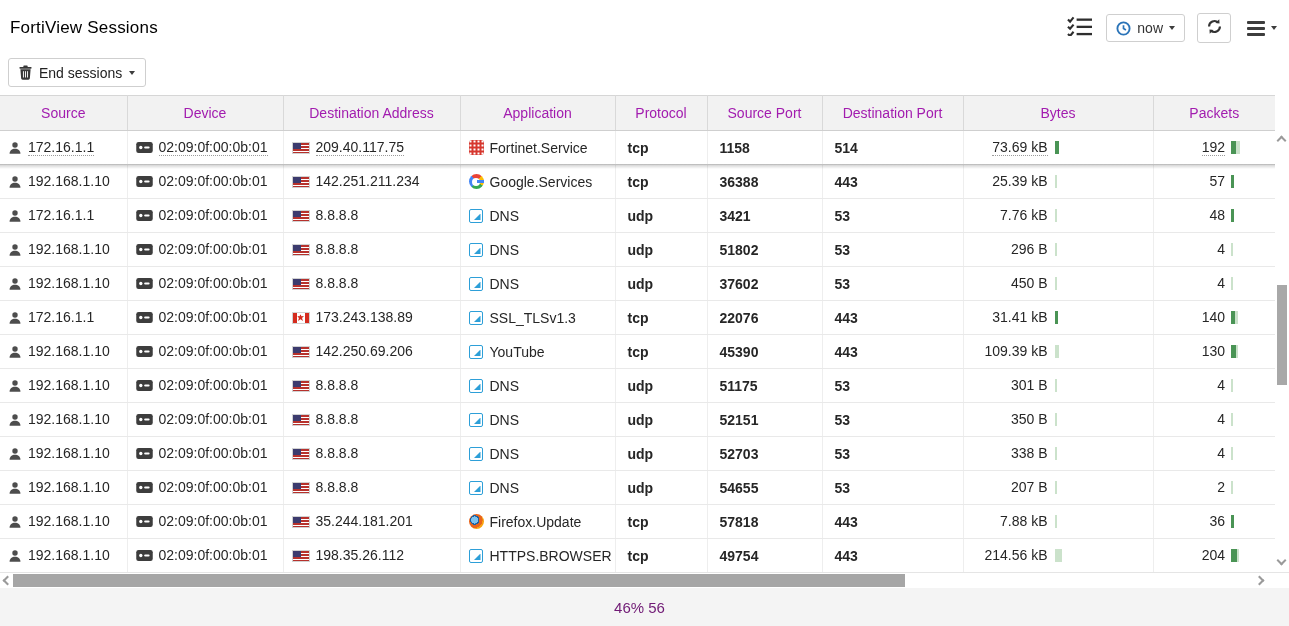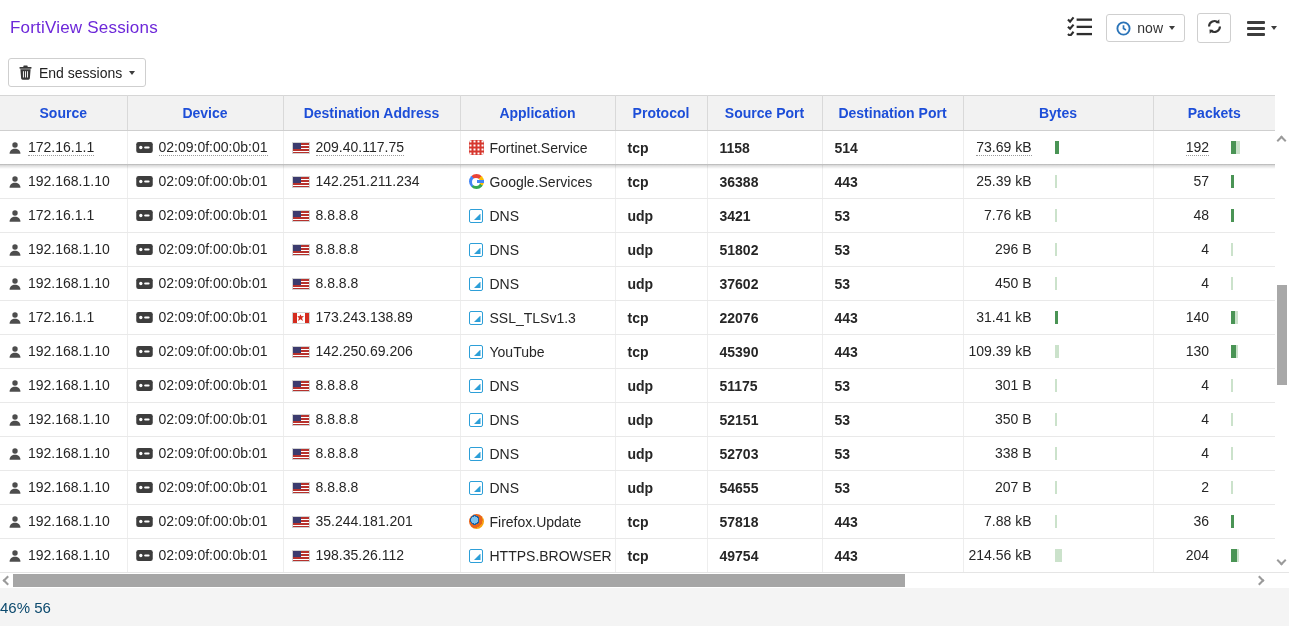--- a/index.html
+++ b/index.html
@@ -1,21 +1,21 @@
 <!DOCTYPE html>
 <html><head>
 <meta charset="utf-8">
 <style>
   * { box-sizing: border-box; margin: 0; padding: 0; }
   html,body { width:1289px; height:626px; overflow:hidden; background:#fff;
               font-family:"Liberation Sans","DejaVu Sans",sans-serif; }
 
   
   .titlebar { height:56px; display:flex; align-items:center; justify-content:space-between; padding:0 12px 0 10px; }
-  .page-title { font-size:17px; color:#6d28d9; letter-spacing:.2px; }
+  .page-title { font-size:17px; color:#000000; letter-spacing:.2px; }
   .title-controls { display:flex; align-items:center; }
   .icon-btn { display:flex; align-items:center; cursor:pointer; margin-left:10px; }
   .time-btn { display:flex; align-items:center; gap:6px; border:1px solid #cfcfcf; border-radius:3px;
               background:#fff; height:28px; padding:0 9px; margin-left:14px; font-size:14px; color:#333; cursor:pointer; }
   .refresh-btn { width:34px; height:30px; border:1px solid #cfcfcf; border-radius:3px; background:#fff;
                  display:flex; align-items:center; justify-content:center; margin-left:12px; cursor:pointer; }
   .menu-btn { display:flex; align-items:center; gap:6px; margin-left:16px; cursor:pointer; }
   .menu-bars { display:flex; flex-direction:column; gap:3px; }
   .menu-bars span { width:18px; height:3px; background:#3d3d3d; border-radius:1px; }
   .caret { width:0; height:0; border-left:4px solid transparent; border-right:4px solid transparent; border-top:5px solid #3d3d3d; }
@@ -33,30 +33,30 @@
   .searchbar input::placeholder { color:#9d9d9d; }
   .search-go { width:28px; height:100%; border:none; border-left:1px solid #d4d4d4; background:#fff;
                display:flex; align-items:center; justify-content:center; cursor:pointer; }
 
   
   .tablewrap { position:relative; height:477px; overflow:hidden; }
   table { border-collapse:collapse; table-layout:fixed; width:1275px; }
   col.c1{width:127px} col.c2{width:156px} col.c3{width:177px} col.c4{width:155px} col.c5{width:92px}
   col.c6{width:115px} col.c7{width:141px} col.c8{width:190px} col.c9{width:122px}
   thead th { height:35px; background:#f2f2f2; border-top:1px solid #d6d6d6; border-bottom:1px solid #cfcfcf;
-             border-right:1px solid #d9d9d9; font-weight:bold; font-size:14px; color:#1d4ed8; text-align:center; }
+             border-right:1px solid #d9d9d9; font-weight:normal; font-size:14px; color:#a21caf; text-align:center; }
   thead th:last-child { border-right:none; }
   tbody td { height:34px; border-bottom:1px solid #e9e9e9; border-right:1px solid #eeeeee;
              font-size:14px; color:#262626; background:#fff; }
   tbody td:last-child { border-right:none; }
   .cell { padding-left:8px; }
   td .cellflex { display:flex; align-items:center; gap:6px; }
   .c-proto, .c-port { padding-left:12px;font-weight:bold; }
   .c-num { padding:0 10px 0 0; }
-  .c-num .cellflex { justify-content:flex-end; gap:16px; }
+  .c-num .cellflex { justify-content:flex-end; gap:0; }
   .c-num .val { flex:1; text-align:right; }
   .barzone { display:flex; align-items:center; height:13px; }
   .bz-bytes { width:95px; padding-left:7px; flex:none; }
   .bz-packets { width:40px; padding-left:6px; flex:none; }
   .seg { display:block; height:13px; }
   .u { display:inline-block; border-bottom:1px dotted transparent; line-height:16px; }
   tr.hovered .u { border-bottom-color:#9b9b9b; }
   .row-shadow { position:absolute; left:0; right:14px; top:69px; height:5px; pointer-events:none;
                 background:linear-gradient(rgba(0,0,0,.20), rgba(0,0,0,0)); }
 
@@ -91,22 +91,22 @@
   .vthumb { position:absolute; left:2px; top:154px; width:10px; height:100px; background:#a8a8a8; }
   .chev { width:7px; height:7px; border-right:2px solid #9a9a9a; border-bottom:2px solid #9a9a9a; display:block; }
   .chev.up { transform:rotate(-135deg); position:absolute; left:3px; top:6px; }
   .chev.down { transform:rotate(45deg); position:absolute; left:3px; bottom:8px; }
   .hscroll { position:relative; height:16px; background:#fff; border-top:1px solid #e5e5e5; }
   .hthumb { position:absolute; left:13px; top:1px; bottom:1px; width:892px; background:#a6a6a6; }
   .chev.left { transform:rotate(135deg); position:absolute; left:4px; top:4px; }
   .chev.right { transform:rotate(-45deg); position:absolute; right:26px; top:4px; }
 
   
-  .footer { height:38px; background:#f4f4f4; display:flex; align-items:center; justify-content:flex-start;
-            padding-right:10px; font-size:15px; color:#0c4a6e; }
+  .footer { height:38px; background:#f4f4f4; display:flex; align-items:center; justify-content:center;
+            padding-right:10px; font-size:15px; color:#701a75; }
 </style>
 </head>
 <body>
 
 <div class="app">
 
   <div class="titlebar">
     <div class="page-title">FortiView Sessions</div>
     <div class="title-controls">
       <div class="icon-btn">

